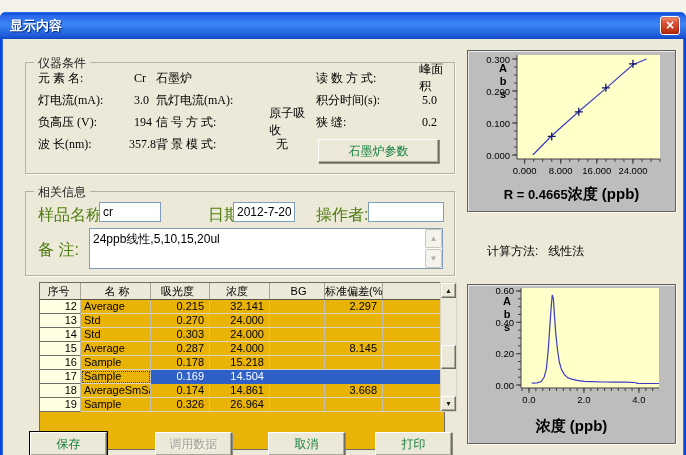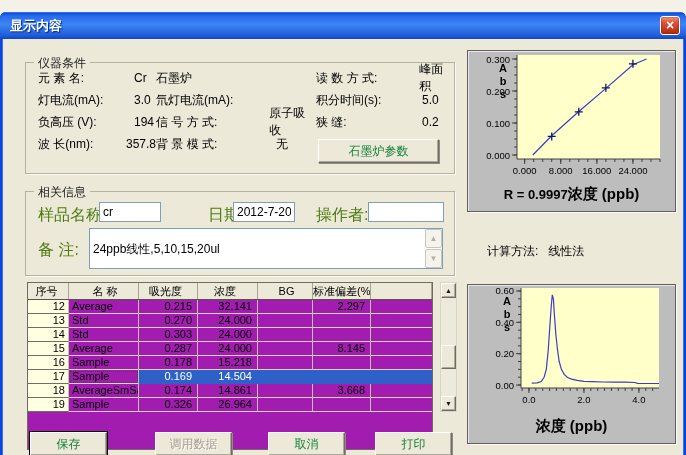--- a/index.html
+++ b/index.html
@@ -25,21 +25,21 @@
     width:20px; height:19px; border:1px solid #fff; border-radius:3px;
     background: linear-gradient(180deg,#f3a183 0%, #e0573e 28%, #c93f22 65%, #b02a0c 100%);
     color:#fff; font-weight:bold; font-size:14px; line-height:16px; text-align:center;
     box-shadow: inset 0 0 2px #7c1400; cursor:pointer;
   }
 
   
   .gb { position:absolute; border:1px solid #b6b2a0; box-shadow:1px 1px 0 #fbfaf4; background:transparent; }
   .gb-legend { position:absolute; top:-8px; left:8px; background:#ECE9D8; padding:0 4px; font-size:12px; color:#1e1e1e; }
 
-  .gb1 { left:25px; top:50px; width:430px; height:112px; }
+  .gb1 { left:25px; top:50px; width:430px; height:112px;font-family:Liberation Serif, serif; }
   .inst-col { position:absolute; top:4px; }
   .inst-row { display:flex; height:22px; align-items:center; font-size:12px; color:#000;gap:24px; }
   .inst-lbl { display:inline-block; }
   .inst-val { display:inline-block; }
   .col1 { left:12px; width:118px; } .col1 .inst-lbl { width:72px; }
   .col2 { left:130px; width:158px; } .col2 .inst-lbl { width:96px; }
   .col3 { left:290px; width:138px; } .col3 .inst-lbl { width:82px; }
 
   .btn {
     background:#ECE9D8; font-size:12px; color:#15803d; text-align:center;
@@ -51,29 +51,29 @@
 
   .gb2 { left:25px; top:179px; width:430px; height:85px; }
   .fld-lbl { position:absolute; font-size:16px; color:#4d7c0f; }
   .txt-input {
     position:absolute; height:20px; border:1px solid #7f9db9; background:#fff;
     font-family:"Liberation Sans","DejaVu Sans",sans-serif; font-size:12px; padding:1px 3px; color:#000;
   }
   .notes-wrap { position:absolute; left:63px; top:36px; width:354px; height:41px; }
   .notes-area {
     width:100%; height:100%; border:1px solid #7f9db9; background:#fff; resize:none; overflow:hidden;
-    font-family:"Liberation Sans","DejaVu Sans",sans-serif; font-size:12px; padding:12px 20px 2px 3px; color:#000;
+    font-family:"Liberation Sans","DejaVu Sans",sans-serif; font-size:12px; padding:2px 20px 2px 3px; color:#000;
   }
   .spin { position:absolute; right:1px; width:17px; height:19px; background:#f4f3ec; border:1px solid #cbc7b8; border-radius:2px;
           color:#b3b0a2; font-size:8px; text-align:center; line-height:18px; cursor:pointer; }
   .spin.up { top:1px; } .spin.dn { bottom:1px; }
 
   
   .tbl-wrap { position:absolute; left:27px; top:270px; width:430px; height:130px; }
-  .tbl { position:absolute; left:0; top:0; width:406px; height:168px; border:1px solid #6f6d63; background:#a21caf; overflow:hidden; }
+  .tbl { position:absolute; left:12px; top:0; width:406px; height:168px; border:1px solid #6f6d63; background:#eab308; overflow:hidden; }
   .trow { display:flex; height:14px; }
   .trow.thead { height:17px; background:#ECE9D8; border-bottom:1px solid #55534a; }
   .cell { font-size:11px; color:#000; border-right:1px solid #c2bfae; border-bottom:1px solid #d8d5c2; overflow:hidden; white-space:nowrap; line-height:13px; }
   .thead .cell { border-right:1px solid #a7a493; border-bottom:none; text-align:center; line-height:16px; font-size:11px; }
   .c0 { width:41px; text-align:right; padding-right:3px; }
   .c1 { width:70px; text-align:left; padding-left:3px; }
   .c2 { width:59px; text-align:right; padding-right:5px; }
   .c3 { width:60px; text-align:right; padding-right:5px; }
   .c4 { width:55px; text-align:left; padding-left:3px; }
   .c5 { width:58px; text-align:right; padding-right:5px; }
@@ -339,21 +339,21 @@
         <text x="35" y="21" text-anchor="middle" font-size="11" font-weight="bold" fill="#000">A</text>
         <text x="35" y="34" text-anchor="middle" font-size="11" font-weight="bold" fill="#000">b</text>
         <text x="35" y="47" text-anchor="middle" font-size="11" font-weight="bold" fill="#000">s</text>
         <polyline points="64.8,104.0 83.7,84.8 110.8,60.5 137.9,37.4 164.9,13.8 178.5,8.0" fill="none" stroke="#3c3cc8" stroke-width="1.2"></polyline>
         <path d="M79.73501577287067 85.44H87.73501577287067M83.73501577287067 81.44V89.44" stroke="#15156a" stroke-width="1.3" fill="none"></path>
         <path d="M106.80126182965299 60.8H114.80126182965299M110.80126182965299 56.8V64.8" stroke="#15156a" stroke-width="1.3" fill="none"></path>
         <path d="M133.86750788643533 36.8H141.86750788643533M137.86750788643533 32.8V40.8" stroke="#15156a" stroke-width="1.3" fill="none"></path>
         <path d="M160.93375394321765 12.799999999999997H168.93375394321765M164.93375394321765 8.799999999999997V16.799999999999997" stroke="#15156a" stroke-width="1.3" fill="none"></path>
       </svg>
     <div class="r-label">
-      <span class="r-value">R = 0.9997</span><span class="axis-title">浓度 (ppb)</span>
+      <span class="r-value">R = 0.4665</span><span class="axis-title">浓度 (ppb)</span>
     </div>
   </div>
 
   <div class="calc-method">
     <span>计算方法:</span><span class="v">线性法</span>
   </div>
 
   <div class="chart-box chart2">
     <svg id="peak-svg" class="chart-svg" width="207" height="125" viewBox="0 0 207 125">
         <rect x="53" y="3" width="138" height="100" fill="#ffffc9"></rect>

